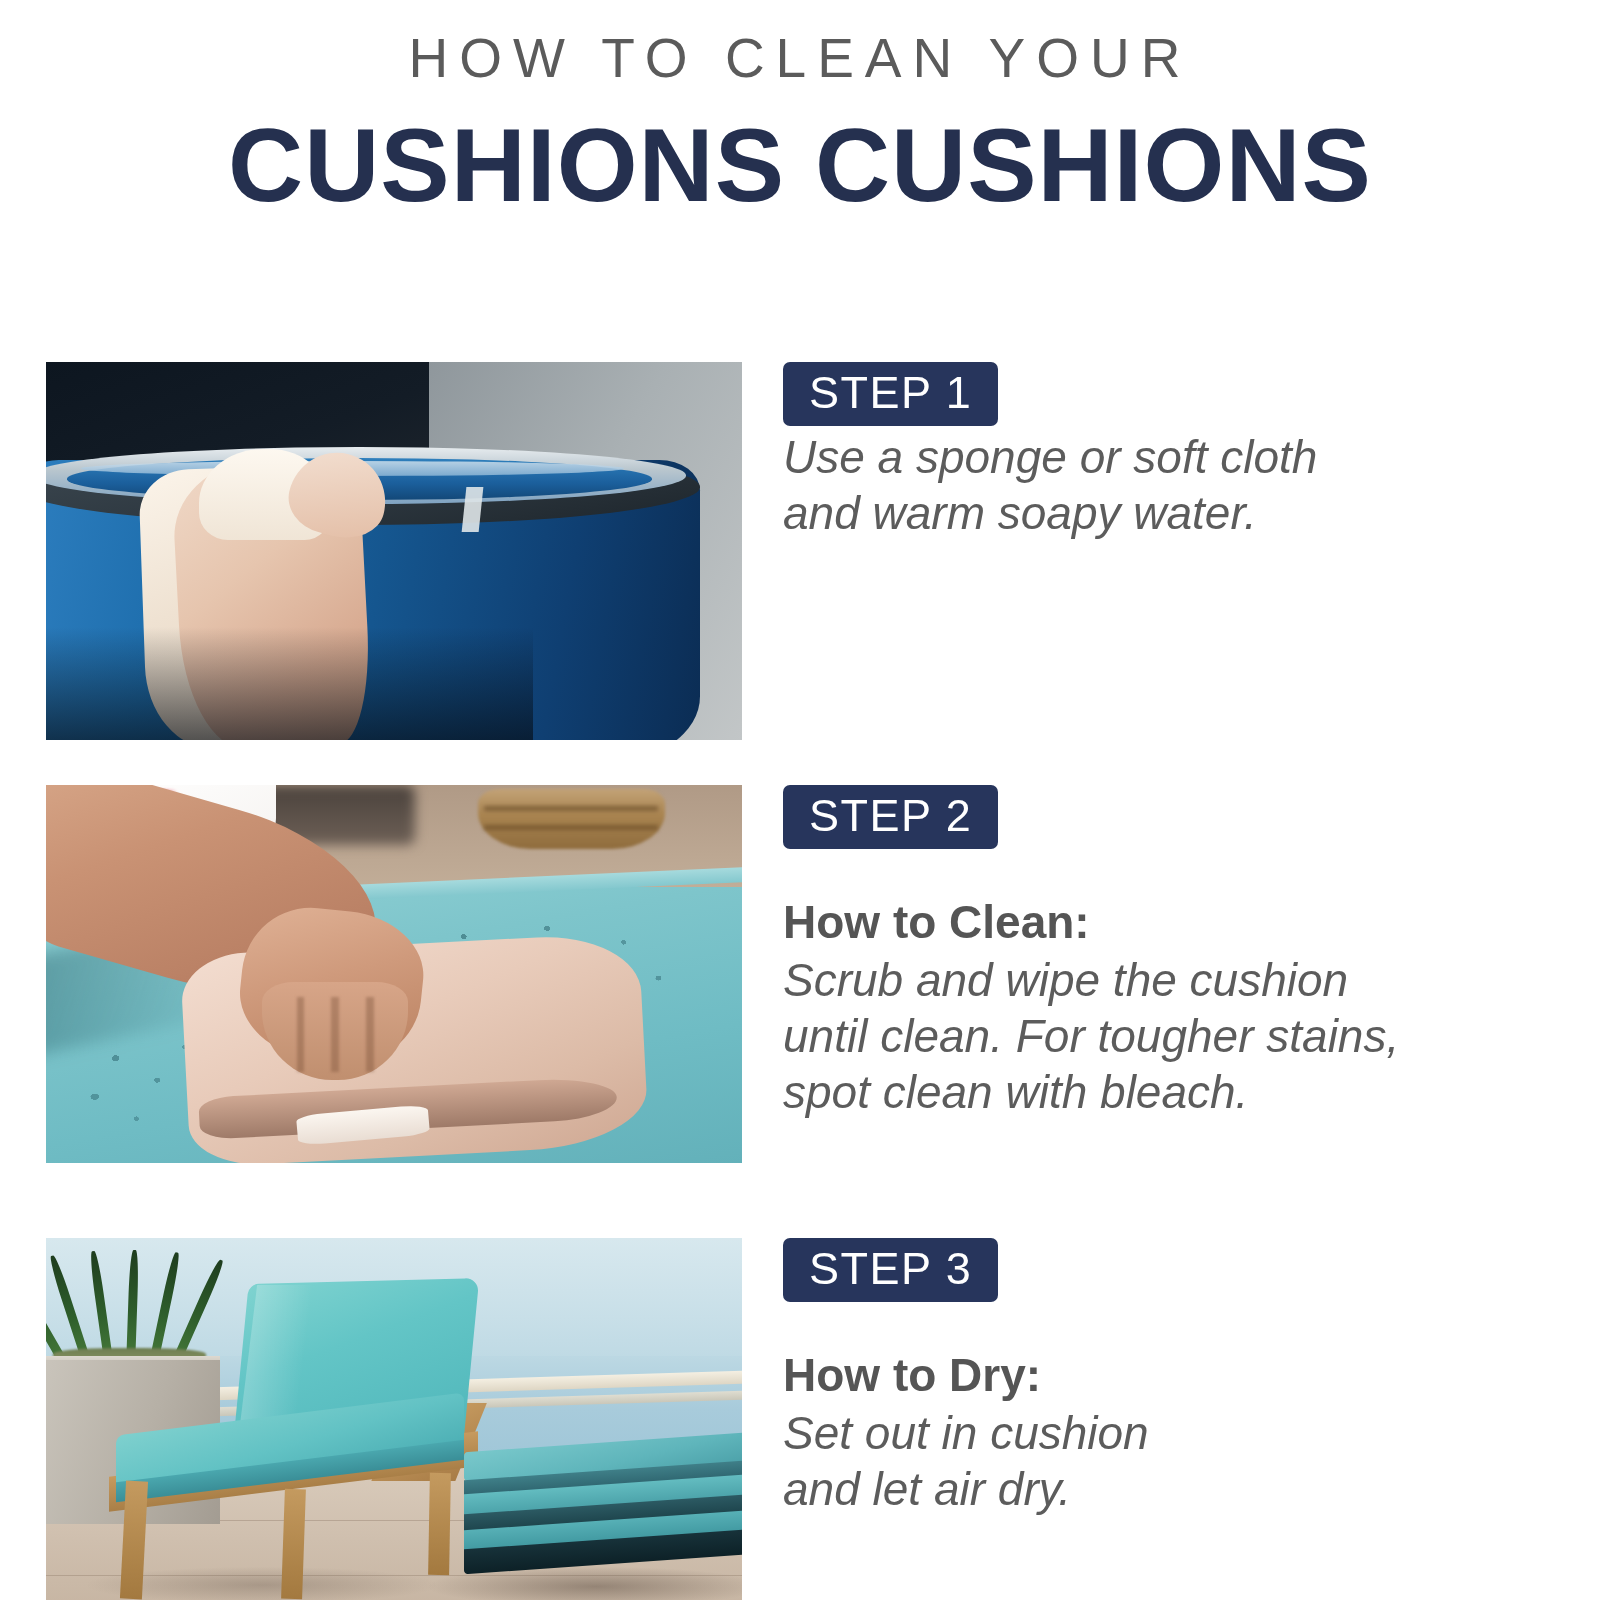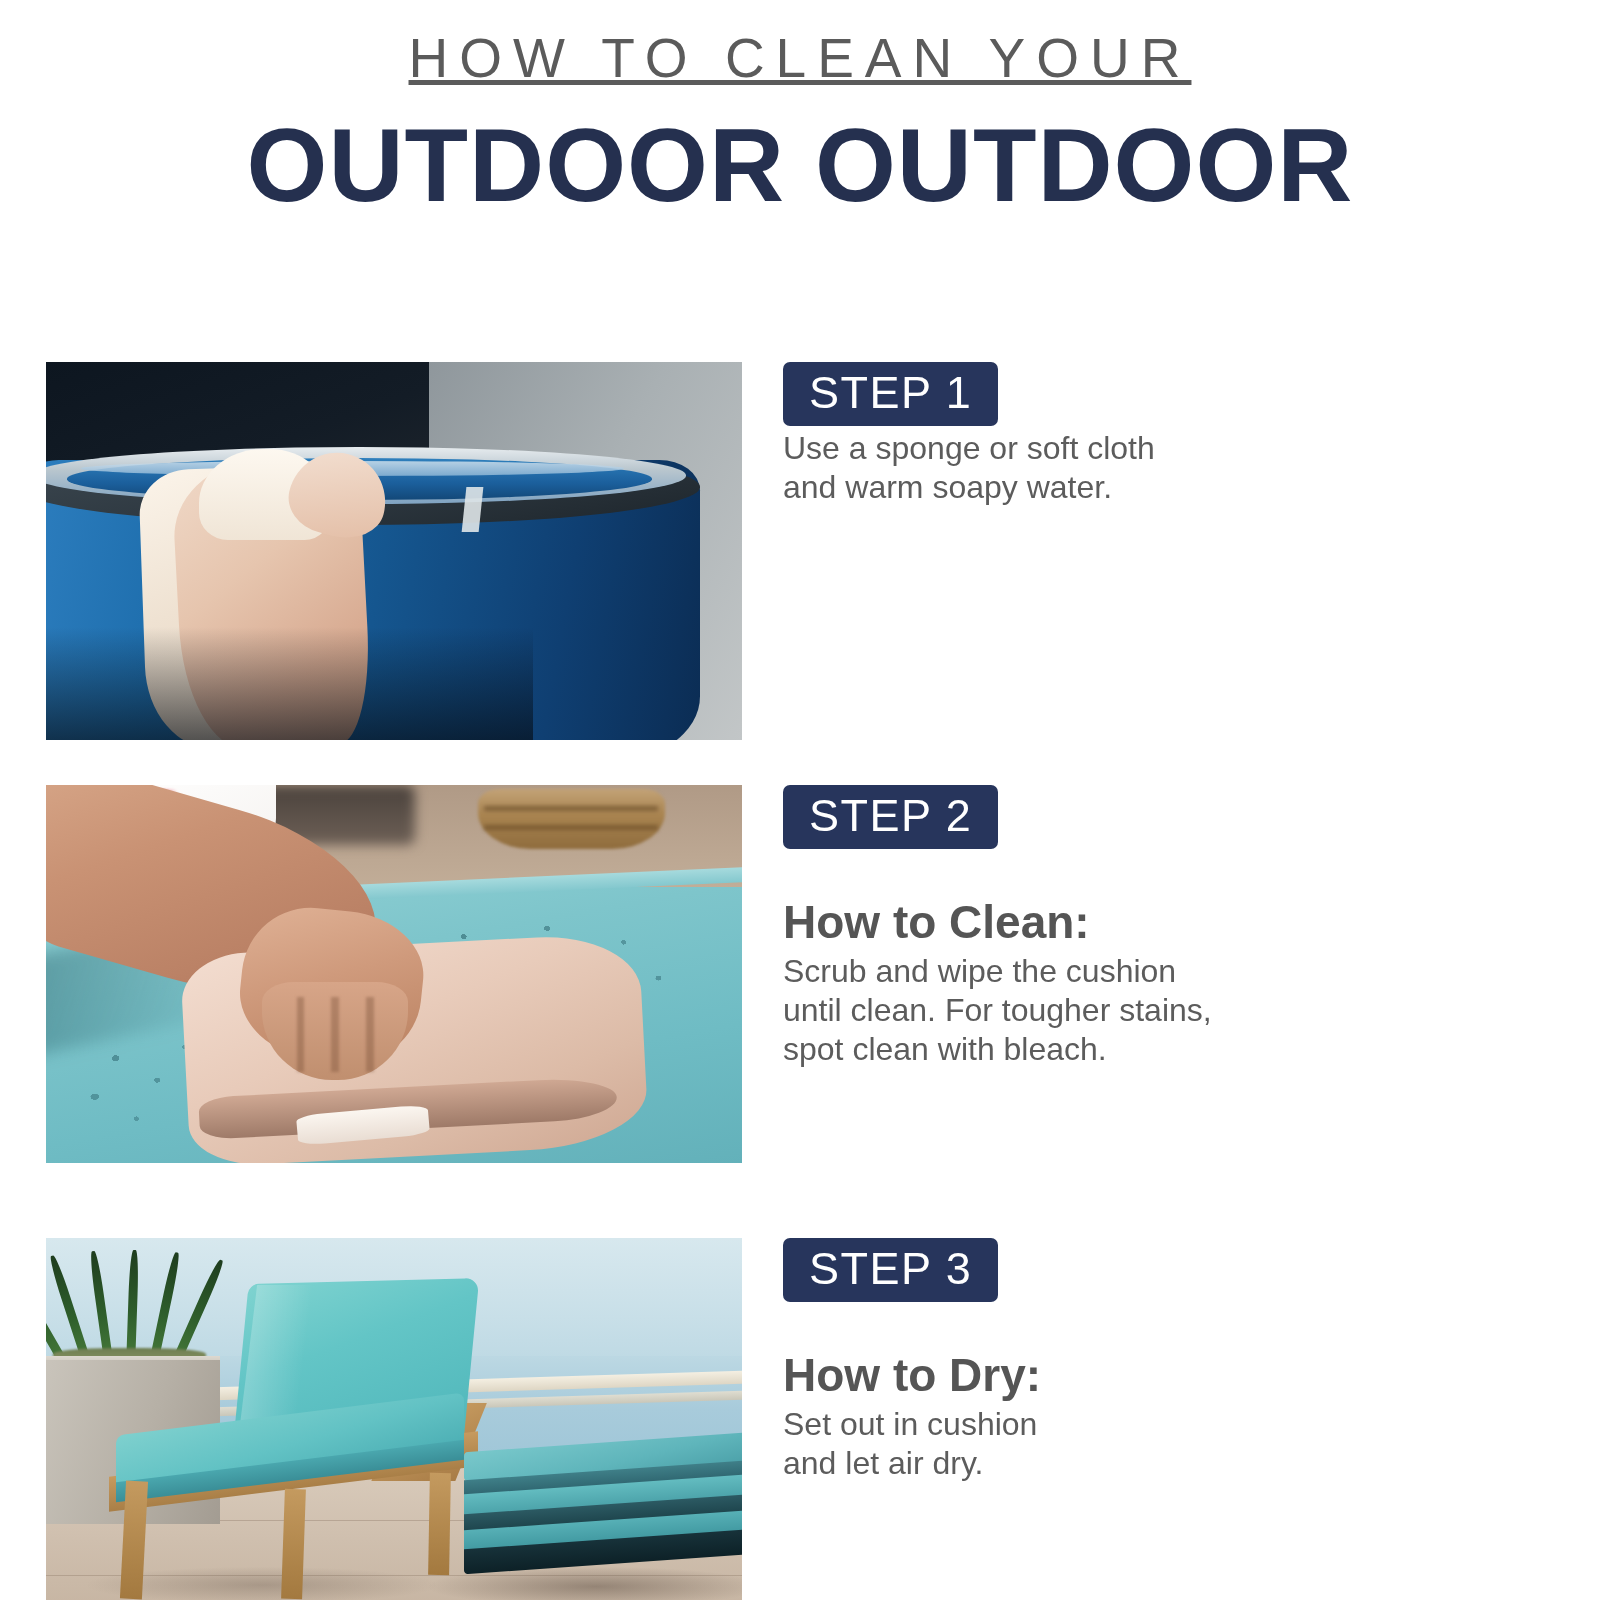--- a/index.html
+++ b/index.html
@@ -22,21 +22,20 @@
     padding-top: 30px;
     box-sizing: border-box;
   }
   .kicker {
     font-size: 55px;
     letter-spacing: 11px;
     color: #5b5b5b;
     font-weight: 400;
     line-height: 1.05;
     white-space: nowrap;
-    text-decoration: underline;
   }
   .headline {
     font-size: 104px;
     font-weight: 700;
     color: #25304f;
     letter-spacing: 1px;
     line-height: 1.15;
     margin-top: 18px;
     white-space: nowrap;
   }
@@ -96,25 +95,26 @@
   }
   .step-title {
     margin-top: 48px;
     font-size: 46px;
     font-weight: 700;
     color: #555555;
     line-height: 1.12;
   }
   .step-body {
     margin-top: 3px;
-    font-size: 32px;
+    font-size: 46px;
     font-weight: 400;
     color: #5c5c5c;
     line-height: 1.22;
     white-space: pre-line;
+    font-style: italic;
   }
 
   
   
   
   .p1-bg-dark {
     position: absolute; left: 0; top: 0; width: 63%; height: 37%;
     background: linear-gradient(160deg, #0d1620 0%, #131c26 55%, #20272e 100%);
   }
   .p1-bg-wall {
@@ -397,21 +397,21 @@
   .p3-chair-shadow {
     position: absolute; left: 6%; top: 84%; width: 50%; height: 9%;
     background: radial-gradient(ellipse at center, rgba(70,55,45,.25) 0%, rgba(70,55,45,0) 72%);
   }
 </style>
 </head>
 <body>
 
 <div class="header">
   <div class="kicker">HOW TO CLEAN YOUR</div>
-  <div class="headline">OUTDOOR OUTDOOR</div>
+  <div class="headline">CUSHIONS CUSHIONS</div>
 </div>
 
 <div class="steps">
 
   <div class="step-row" id="row-0">
     <div class="photo">
       <div class="p1-bg-dark"></div>
       <div class="p1-bg-wall"></div>
       <div class="p1-bg-floor"></div>
       <div class="p1-bucket"></div>

